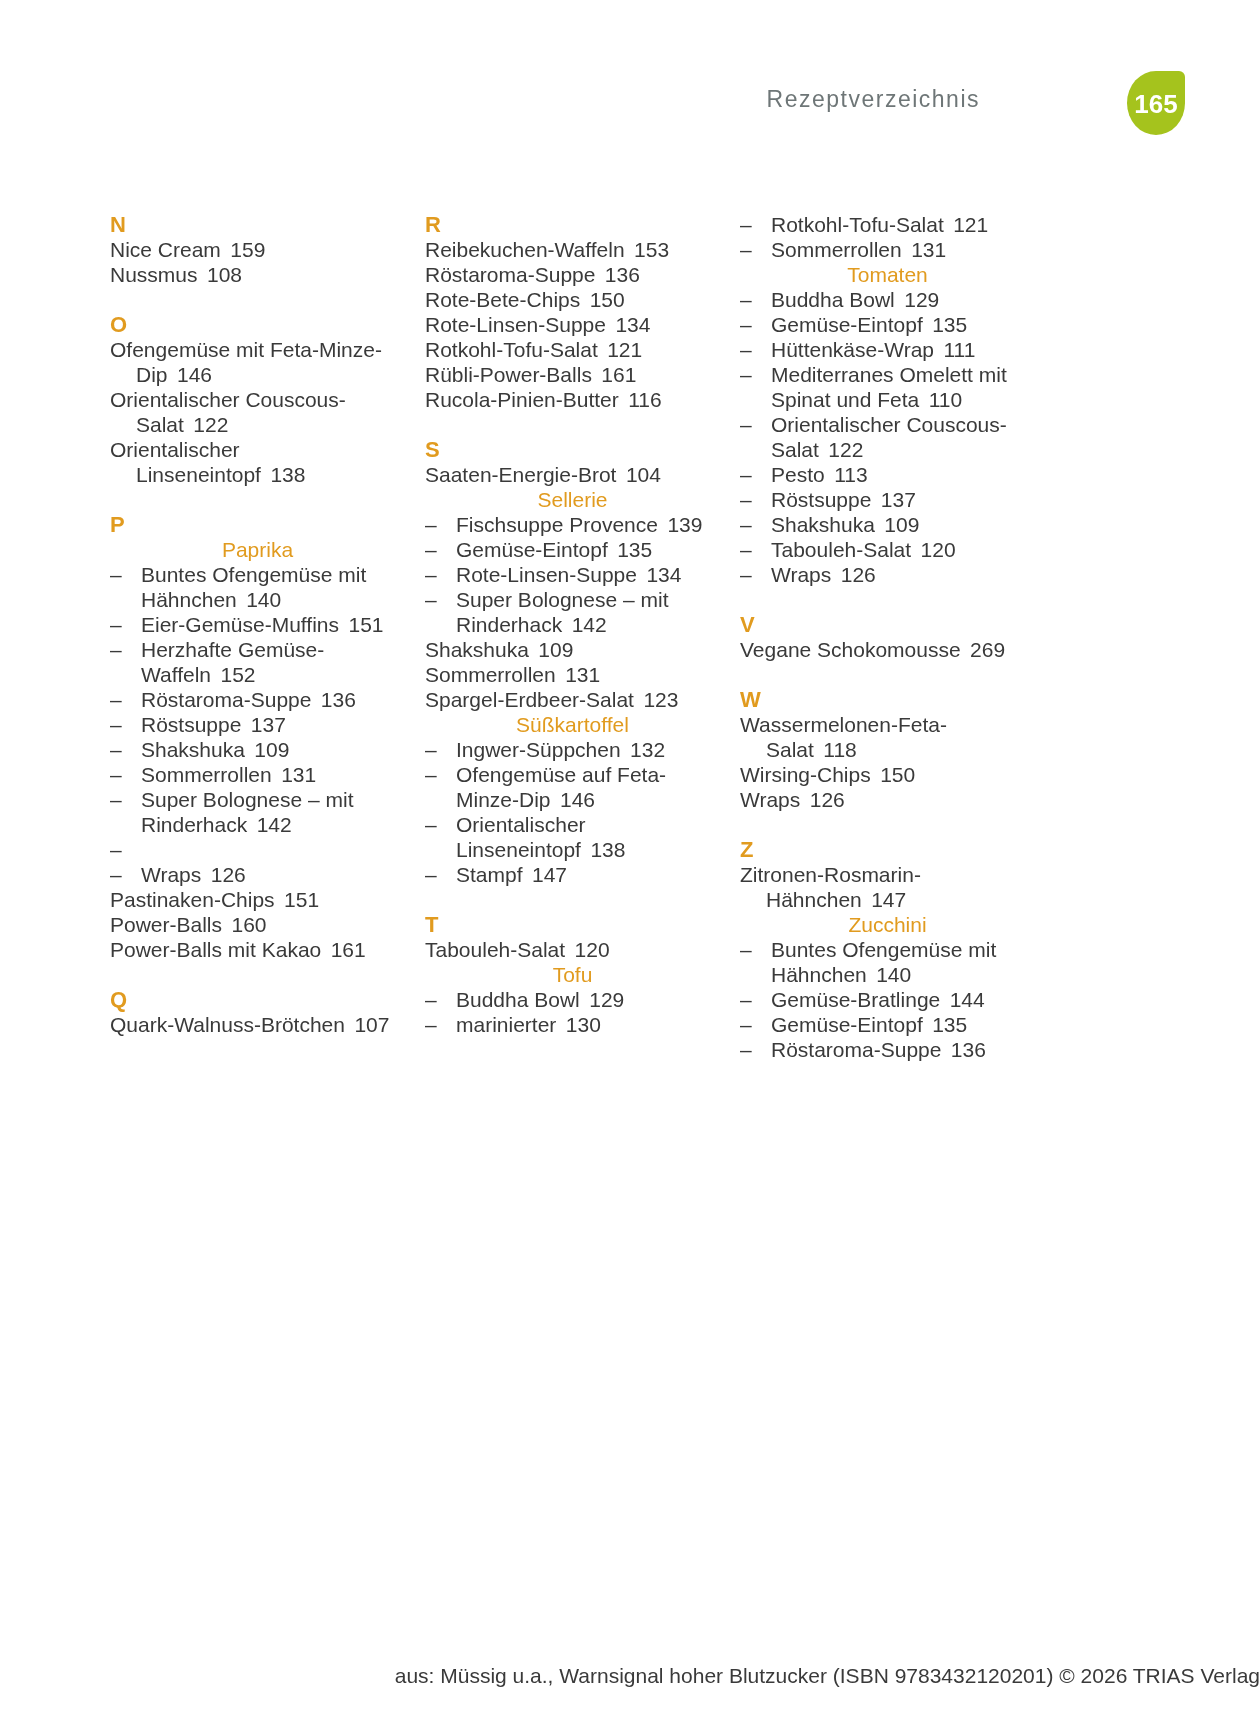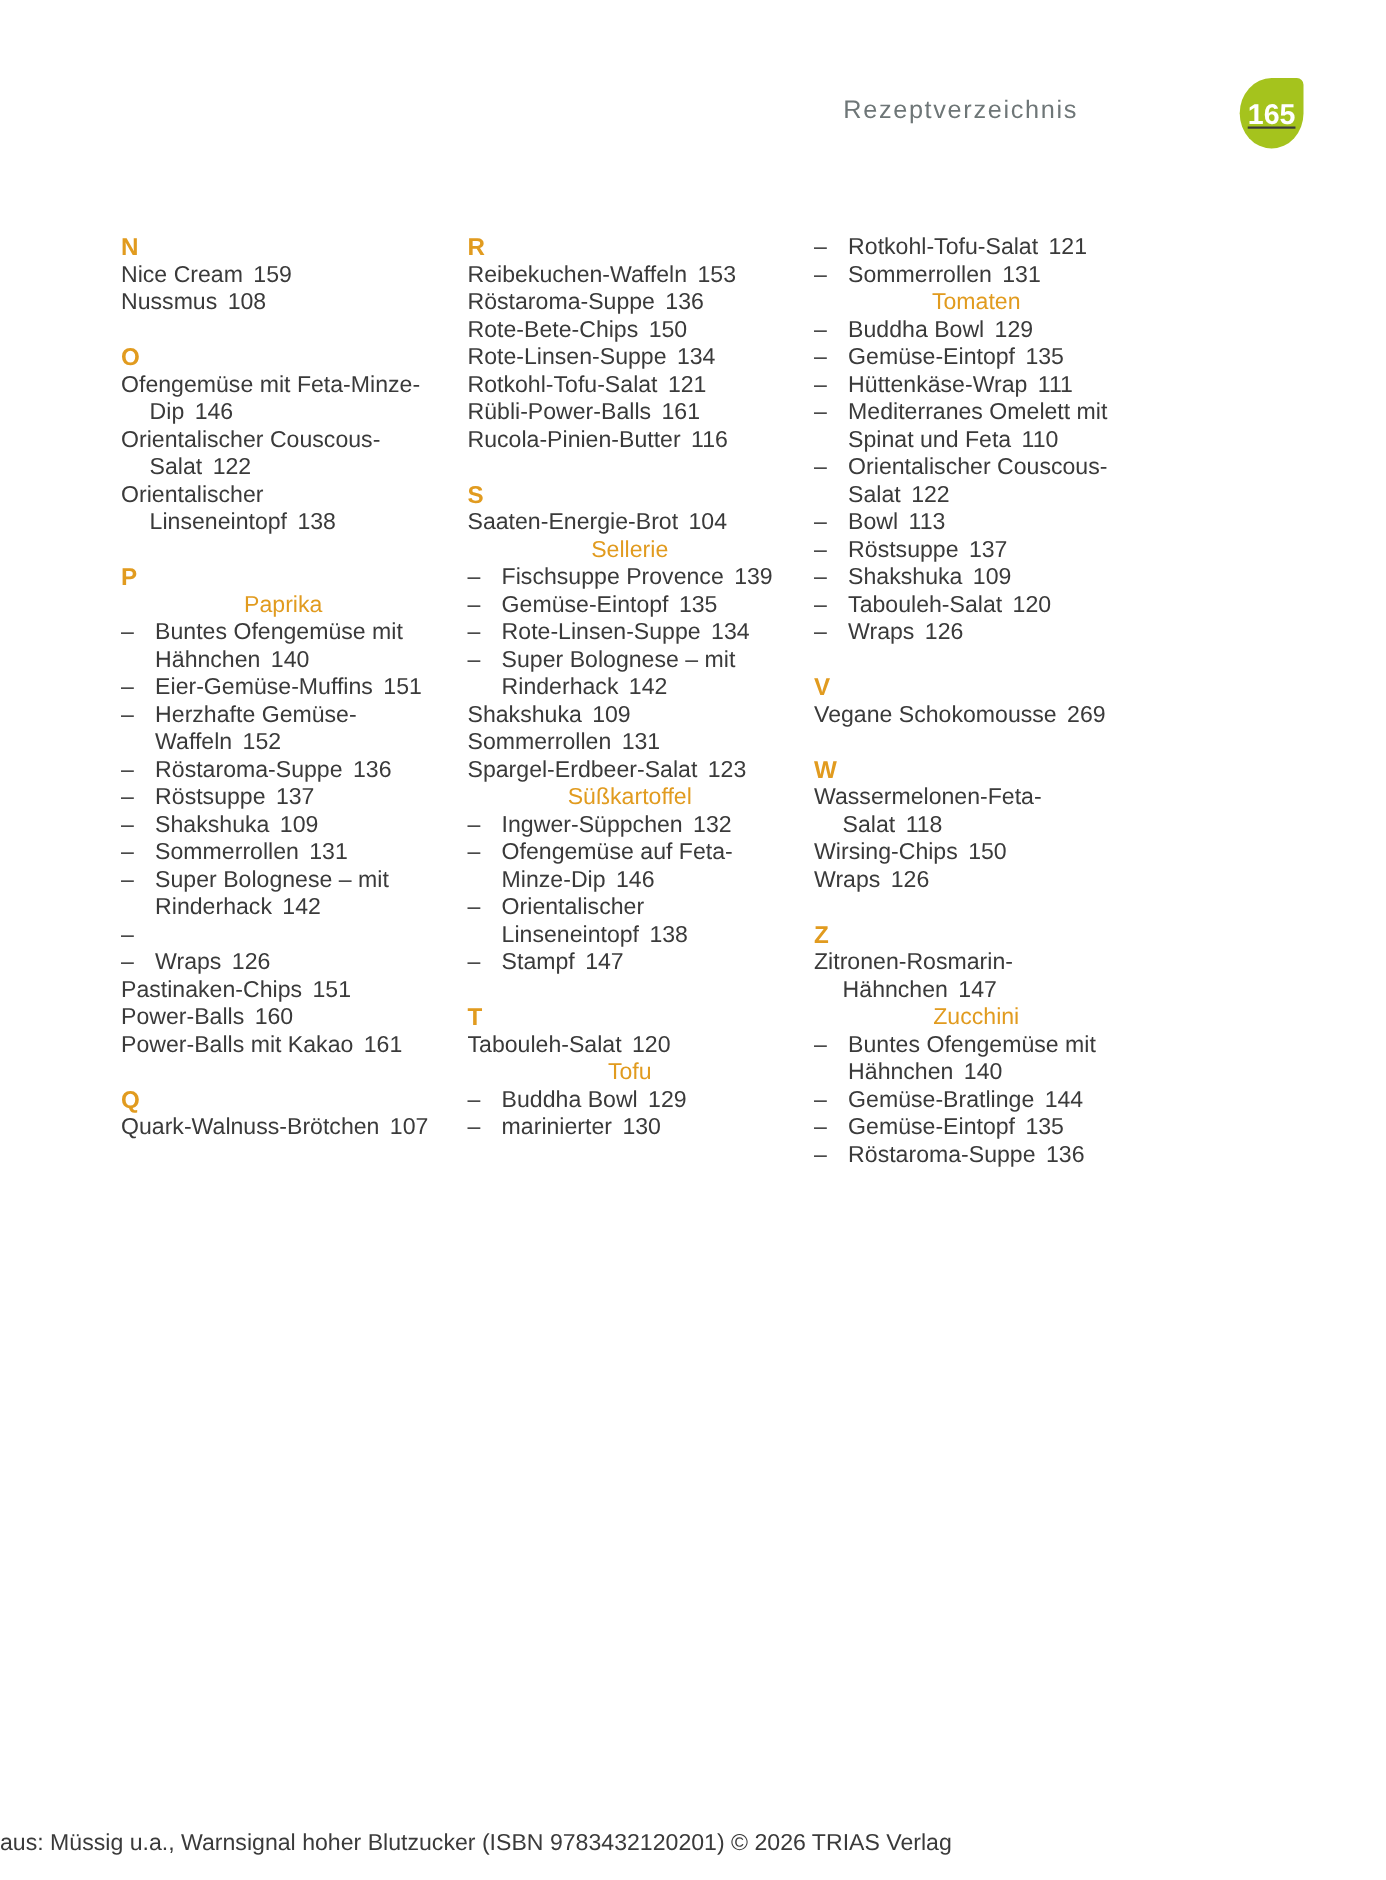--- a/index.html
+++ b/index.html
@@ -30,21 +30,20 @@
     position: absolute;
     left: 1127px;
     top: 71px;
     width: 58px;
     height: 64px;
     background: var(--badge, #a5c31d);
     border-radius: 50% 6px 50% 50%;
     display: flex;
     align-items: center;
     justify-content: center;
-    text-decoration: underline;
   }
   .page-badge span {
     color: #ffffff;
     font-size: 26px;
     font-weight: bold;
     margin-top: 2px;
   }
 
   
   .columns {
@@ -84,21 +83,21 @@
   }
   .entry.sub .ebody { flex: 1; }
   .epage { margin-left: 0.45em; }
 
   
   .footer {
     position: absolute;
     left: 0;
     top: 1664px;
     width: 100%;
-    text-align: left;
+    text-align: right;
     font-size: 21px;
     color: var(--body, #3a3a3a);
   }
 </style>
 </head>
 <body>
 
 <div class="page">
 
   <div class="page-title">Rezeptverzeichnis</div>
@@ -253,21 +252,21 @@
         <div class="entry sub">
           <span class="dash">–</span>
           <span class="ebody"><span class="ename">Mediterranes Omelett mit Spinat und Feta</span><span class="epage">110</span></span>
         </div>
         <div class="entry sub">
           <span class="dash">–</span>
           <span class="ebody"><span class="ename">Orientalischer Couscous-Salat</span><span class="epage">122</span></span>
         </div>
         <div class="entry sub">
           <span class="dash">–</span>
-          <span class="ebody"><span class="ename">Bowl</span><span class="epage">113</span></span>
+          <span class="ebody"><span class="ename">Pesto</span><span class="epage">113</span></span>
         </div>
         <div class="entry sub">
           <span class="dash">–</span>
           <span class="ebody"><span class="ename">Röstsuppe</span><span class="epage">137</span></span>
         </div>
         <div class="entry sub">
           <span class="dash">–</span>
           <span class="ebody"><span class="ename">Shakshuka</span><span class="epage">109</span></span>
         </div>
         <div class="entry sub">

